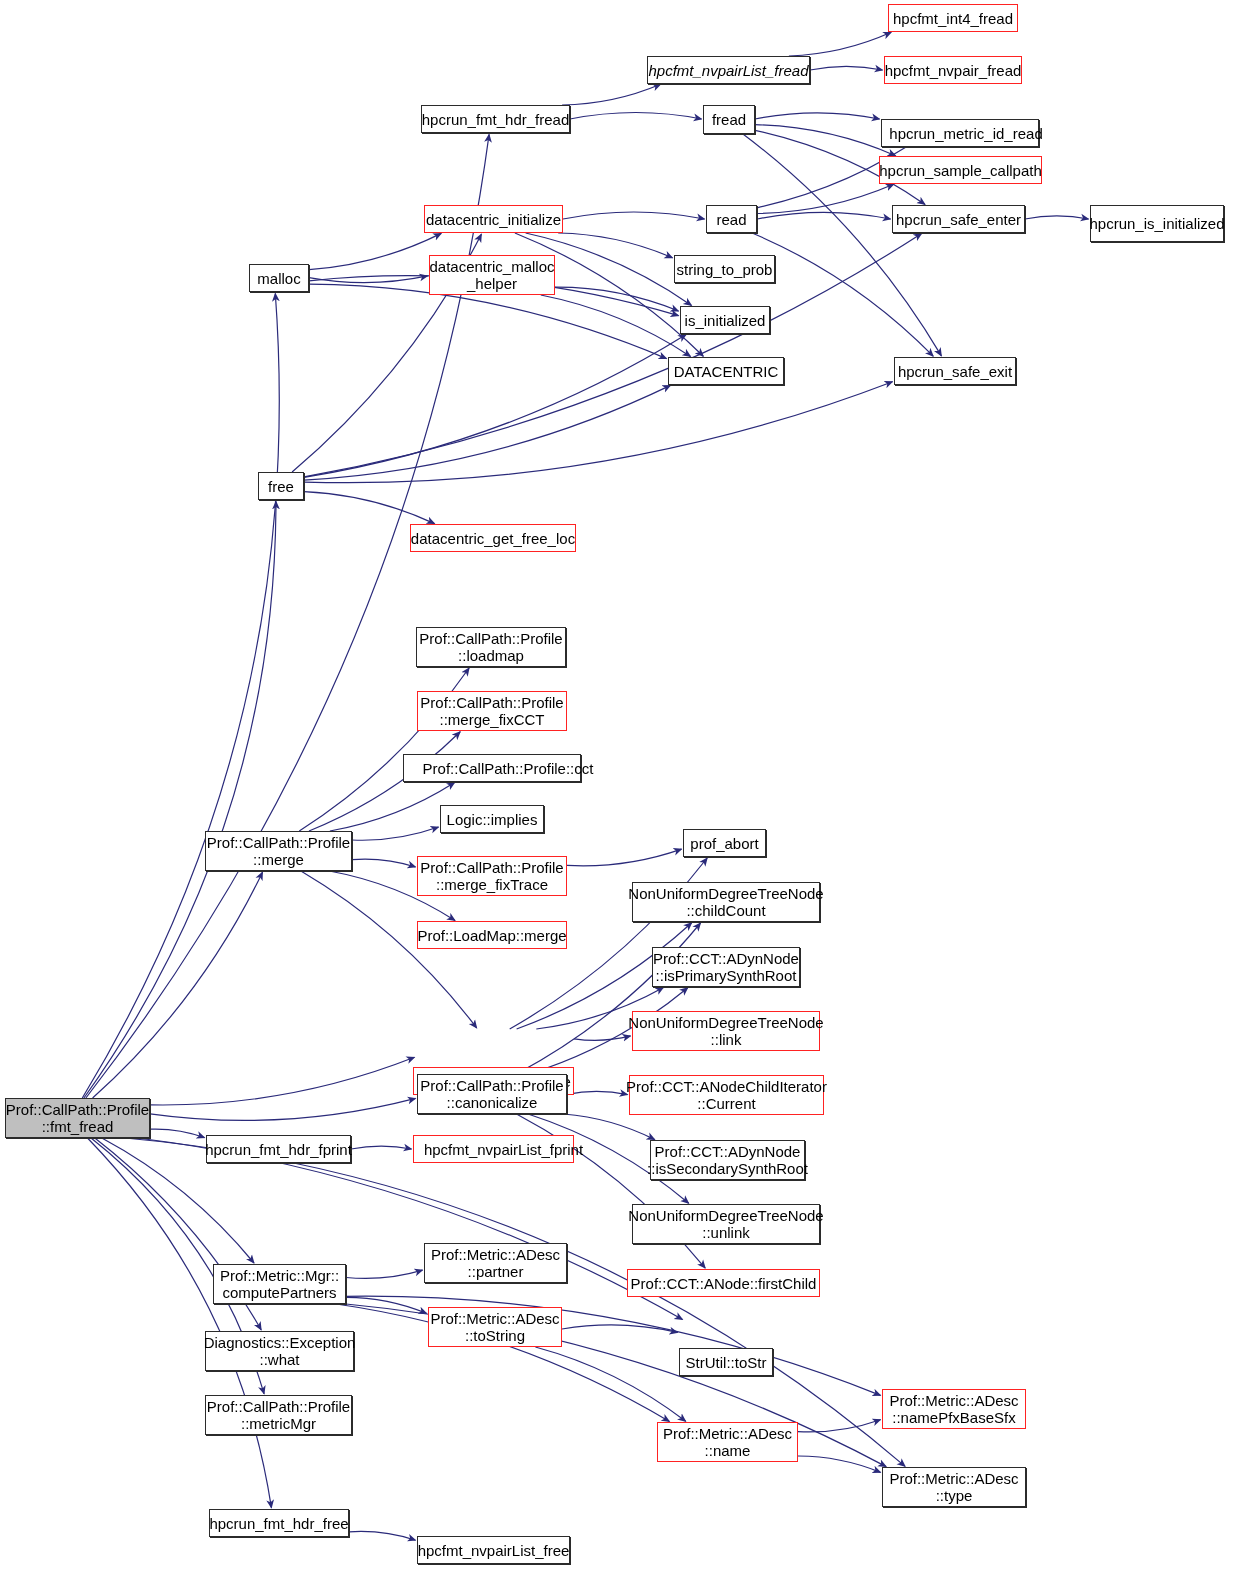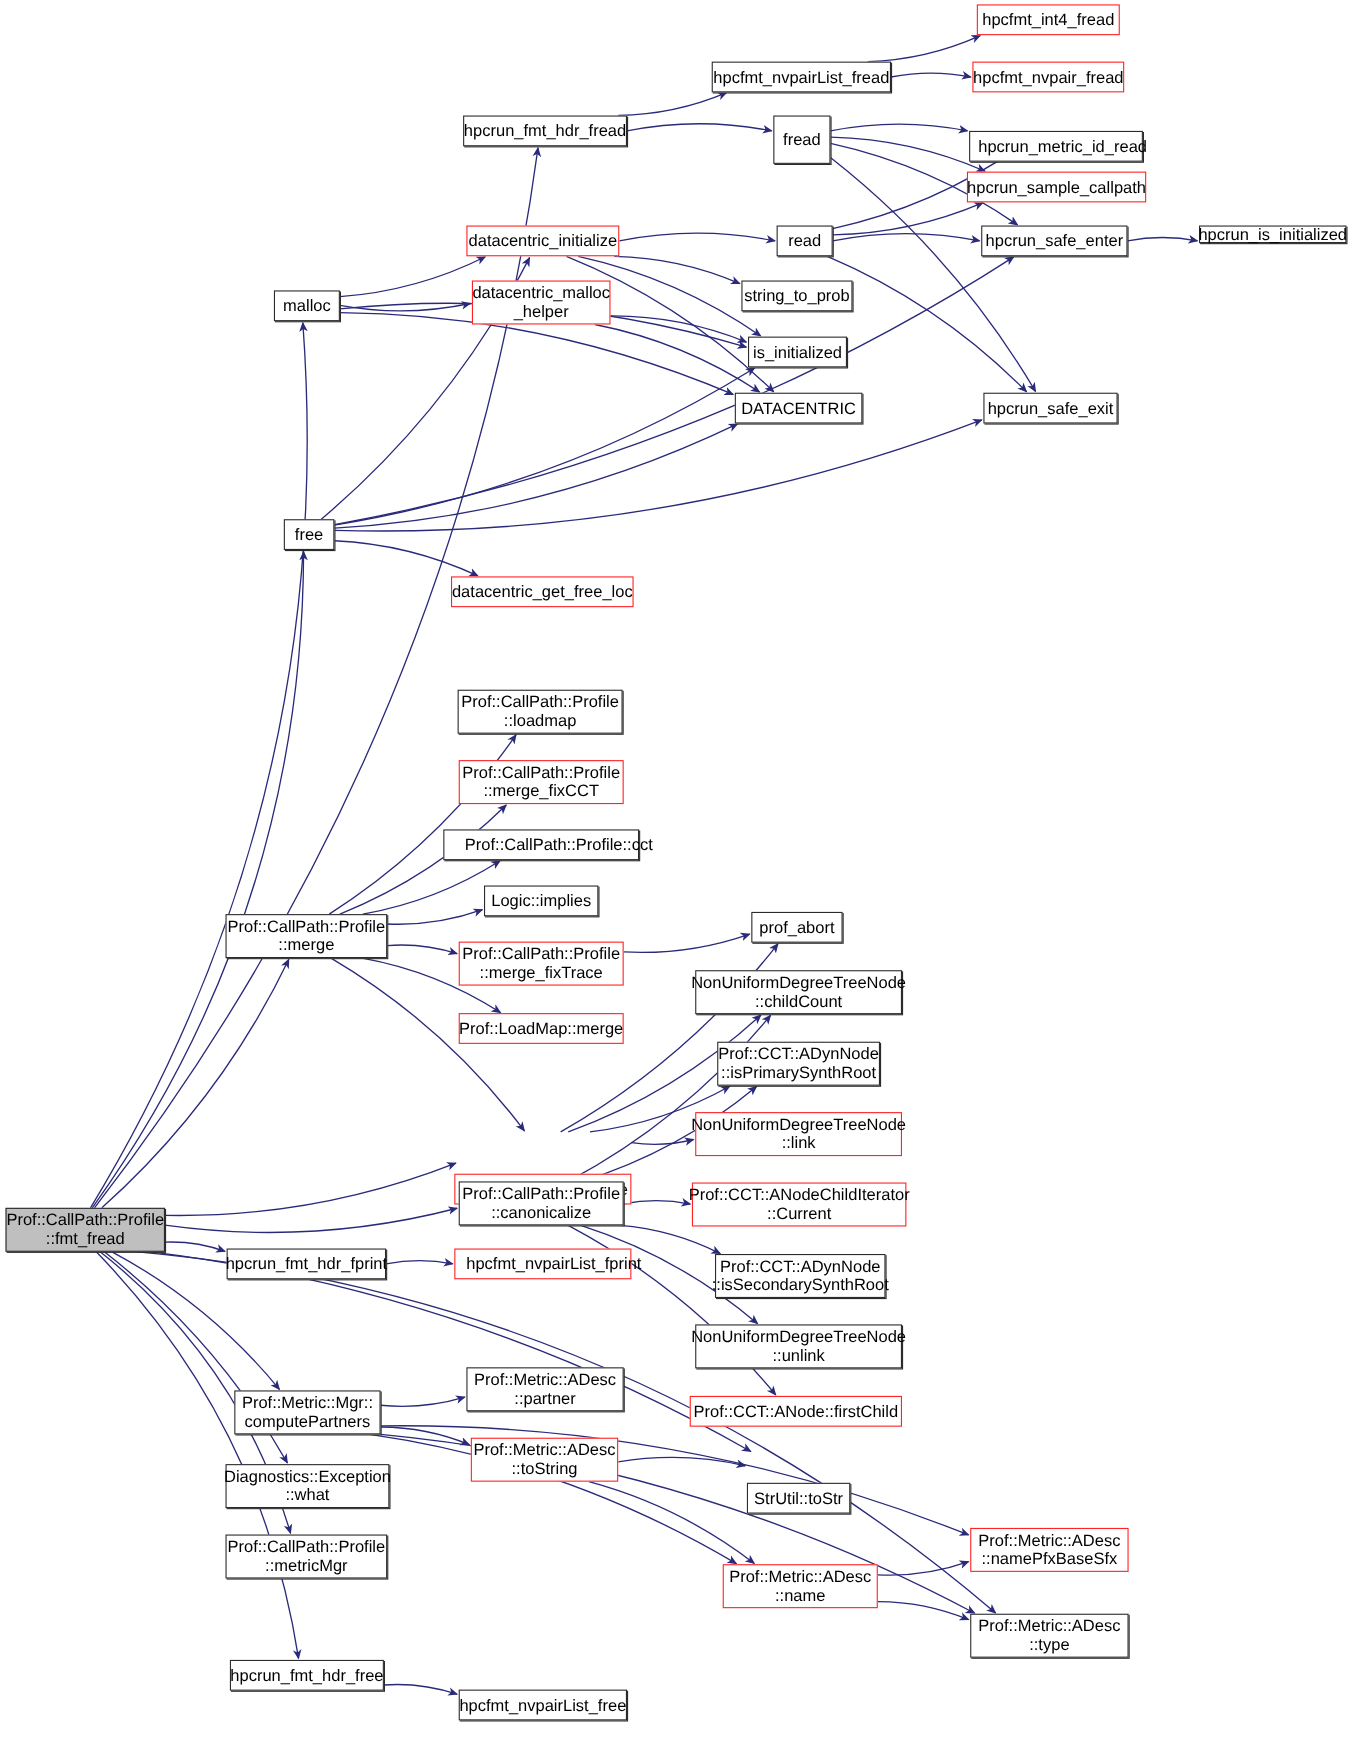--- a/index.html
+++ b/index.html
@@ -112,30 +112,30 @@
         <path d="M 535.4 1347.0 Q 617.9 1369.3 685.7 1421.3" marker-end="url(#ah)"></path>
         <path d="M 798.0 1431.7 Q 840.4 1433.8 880.5 1419.7" marker-end="url(#ah)"></path>
         <path d="M 798.0 1456.0 Q 840.9 1456.1 880.5 1472.4" marker-end="url(#ah)"></path>
         <path d="M 349.0 1531.8 Q 383.1 1529.5 415.5 1540.2" marker-end="url(#ah)"></path>
       </g>
   </svg>
   <div id="node-layer">
       <div class="node current" style="left: 5px; top: 1098px; width: 145px; height: 40px;">Prof::CallPath::Profile
 ::fmt_fread</div>
       <div class="node black" style="left: 421px; top: 105px; width: 149px; height: 28px;">hpcrun_fmt_hdr_fread</div>
-      <div class="node black" style="left: 647px; top: 56px; width: 163px; height: 28px;">hpcfmt_nvpairList_fread</div>
+      <div class="node black" style="left: 647px; top: 56px; width: 163px; height: 28px; font-style: italic;">hpcfmt_nvpairList_fread</div>
       <div class="node red" style="left: 888px; top: 4px; width: 130px; height: 28px;">hpcfmt_int4_fread</div>
       <div class="node red" style="left: 884px; top: 56px; width: 138px; height: 28px;">hpcfmt_nvpair_fread</div>
-      <div class="node black" style="left: 703px; top: 105px; width: 52px; height: 44px;">fread</div>
+      <div class="node black" style="left: 703px; top: 105px; width: 52px; height: 29px;">fread</div>
       <div class="node black" style="left: 881px; top: 119px; width: 158px; height: 28px; padding-left: 12px;">hpcrun_metric_id_read</div>
       <div class="node red" style="left: 879px; top: 156px; width: 163px; height: 28px;">hpcrun_sample_callpath</div>
       <div class="node red" style="left: 424px; top: 205px; width: 139px; height: 28px;">datacentric_initialize</div>
       <div class="node black" style="left: 706px; top: 205px; width: 51px; height: 28px;">read</div>
       <div class="node black" style="left: 892px; top: 205px; width: 133px; height: 28px;">hpcrun_safe_enter</div>
-      <div class="node black" style="left: 1090px; top: 205px; width: 134px; height: 16px;">hpcrun_is_initialized</div>
+      <div class="node black" style="left: 1090px; top: 205px; width: 134px; height: 37px;">hpcrun_is_initialized</div>
       <div class="node black" style="left: 249px; top: 264px; width: 60px; height: 28px;">malloc</div>
       <div class="node red" style="left: 429px; top: 255px; width: 126px; height: 40px;">datacentric_malloc
 _helper</div>
       <div class="node black" style="left: 674px; top: 255px; width: 101px; height: 28px;">string_to_prob</div>
       <div class="node black" style="left: 680px; top: 306px; width: 90px; height: 28px;">is_initialized</div>
       <div class="node black" style="left: 668px; top: 357px; width: 116px; height: 28px;">DATACENTRIC</div>
       <div class="node black" style="left: 894px; top: 357px; width: 122px; height: 28px;">hpcrun_safe_exit</div>
       <div class="node black" style="left: 258px; top: 472px; width: 46px; height: 28px;">free</div>
       <div class="node red" style="left: 410px; top: 524px; width: 166px; height: 28px;">datacentric_get_free_loc</div>
       <div class="node black" style="left: 416px; top: 627px; width: 150px; height: 40px;">Prof::CallPath::Profile

